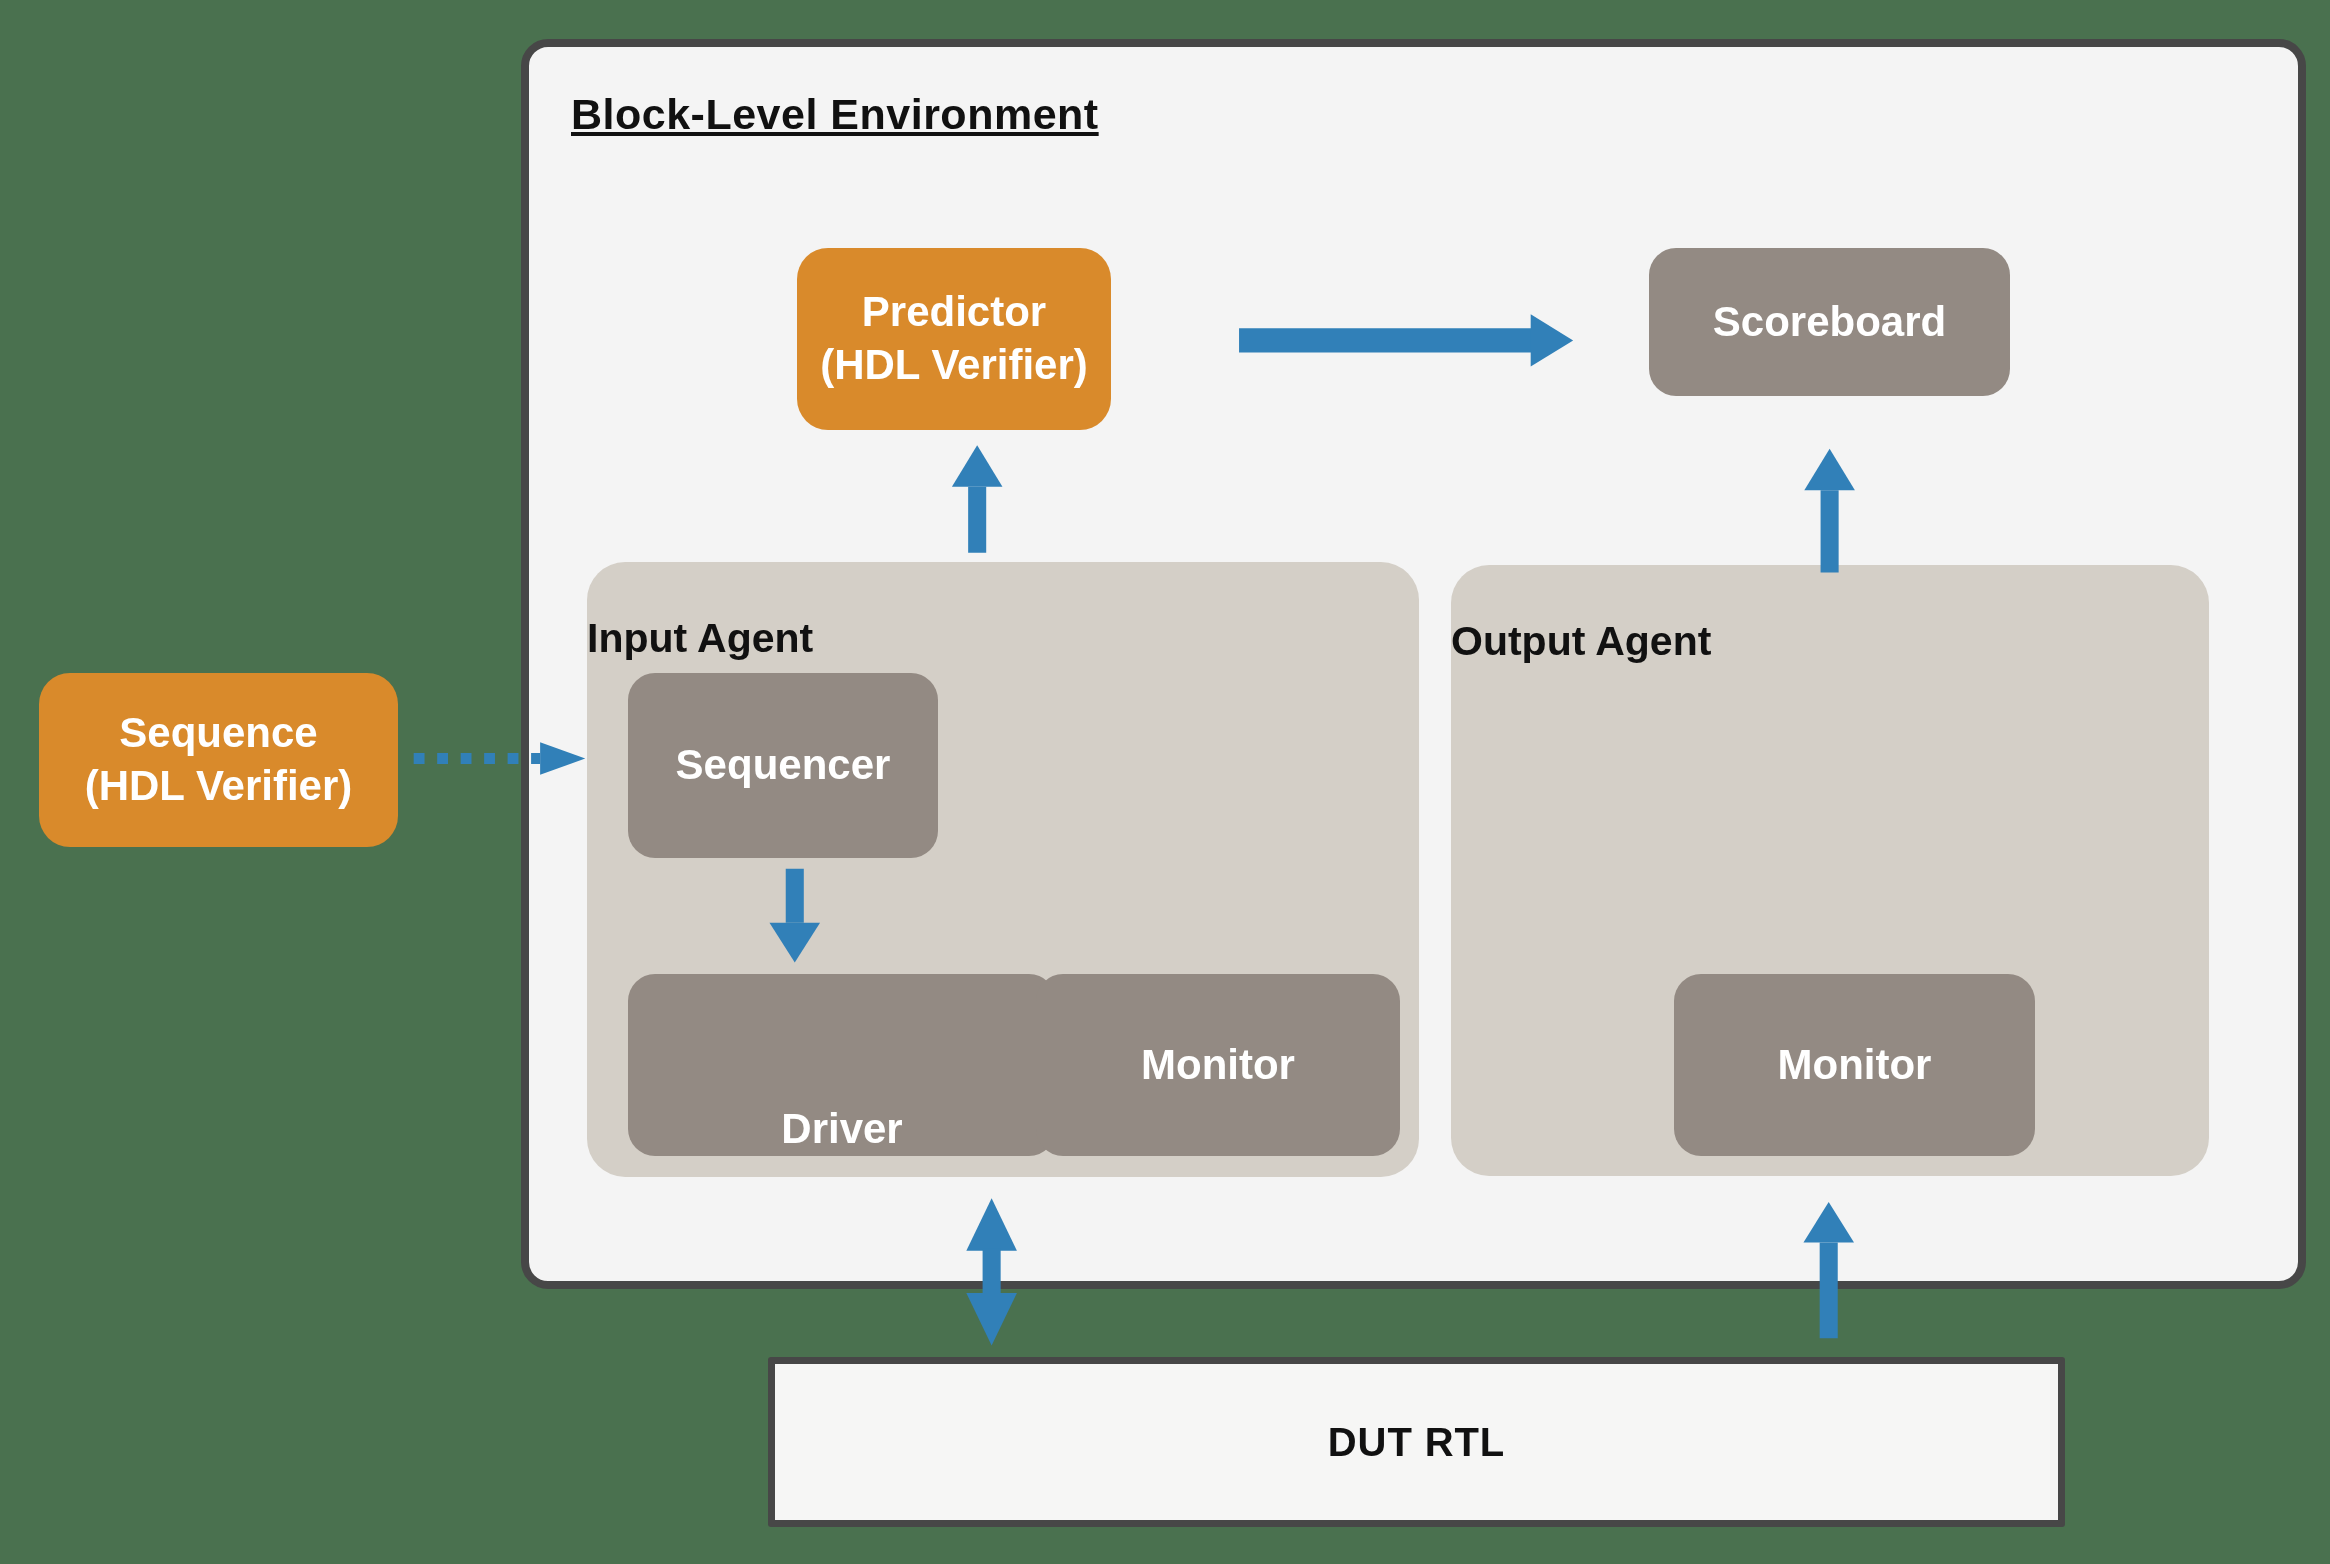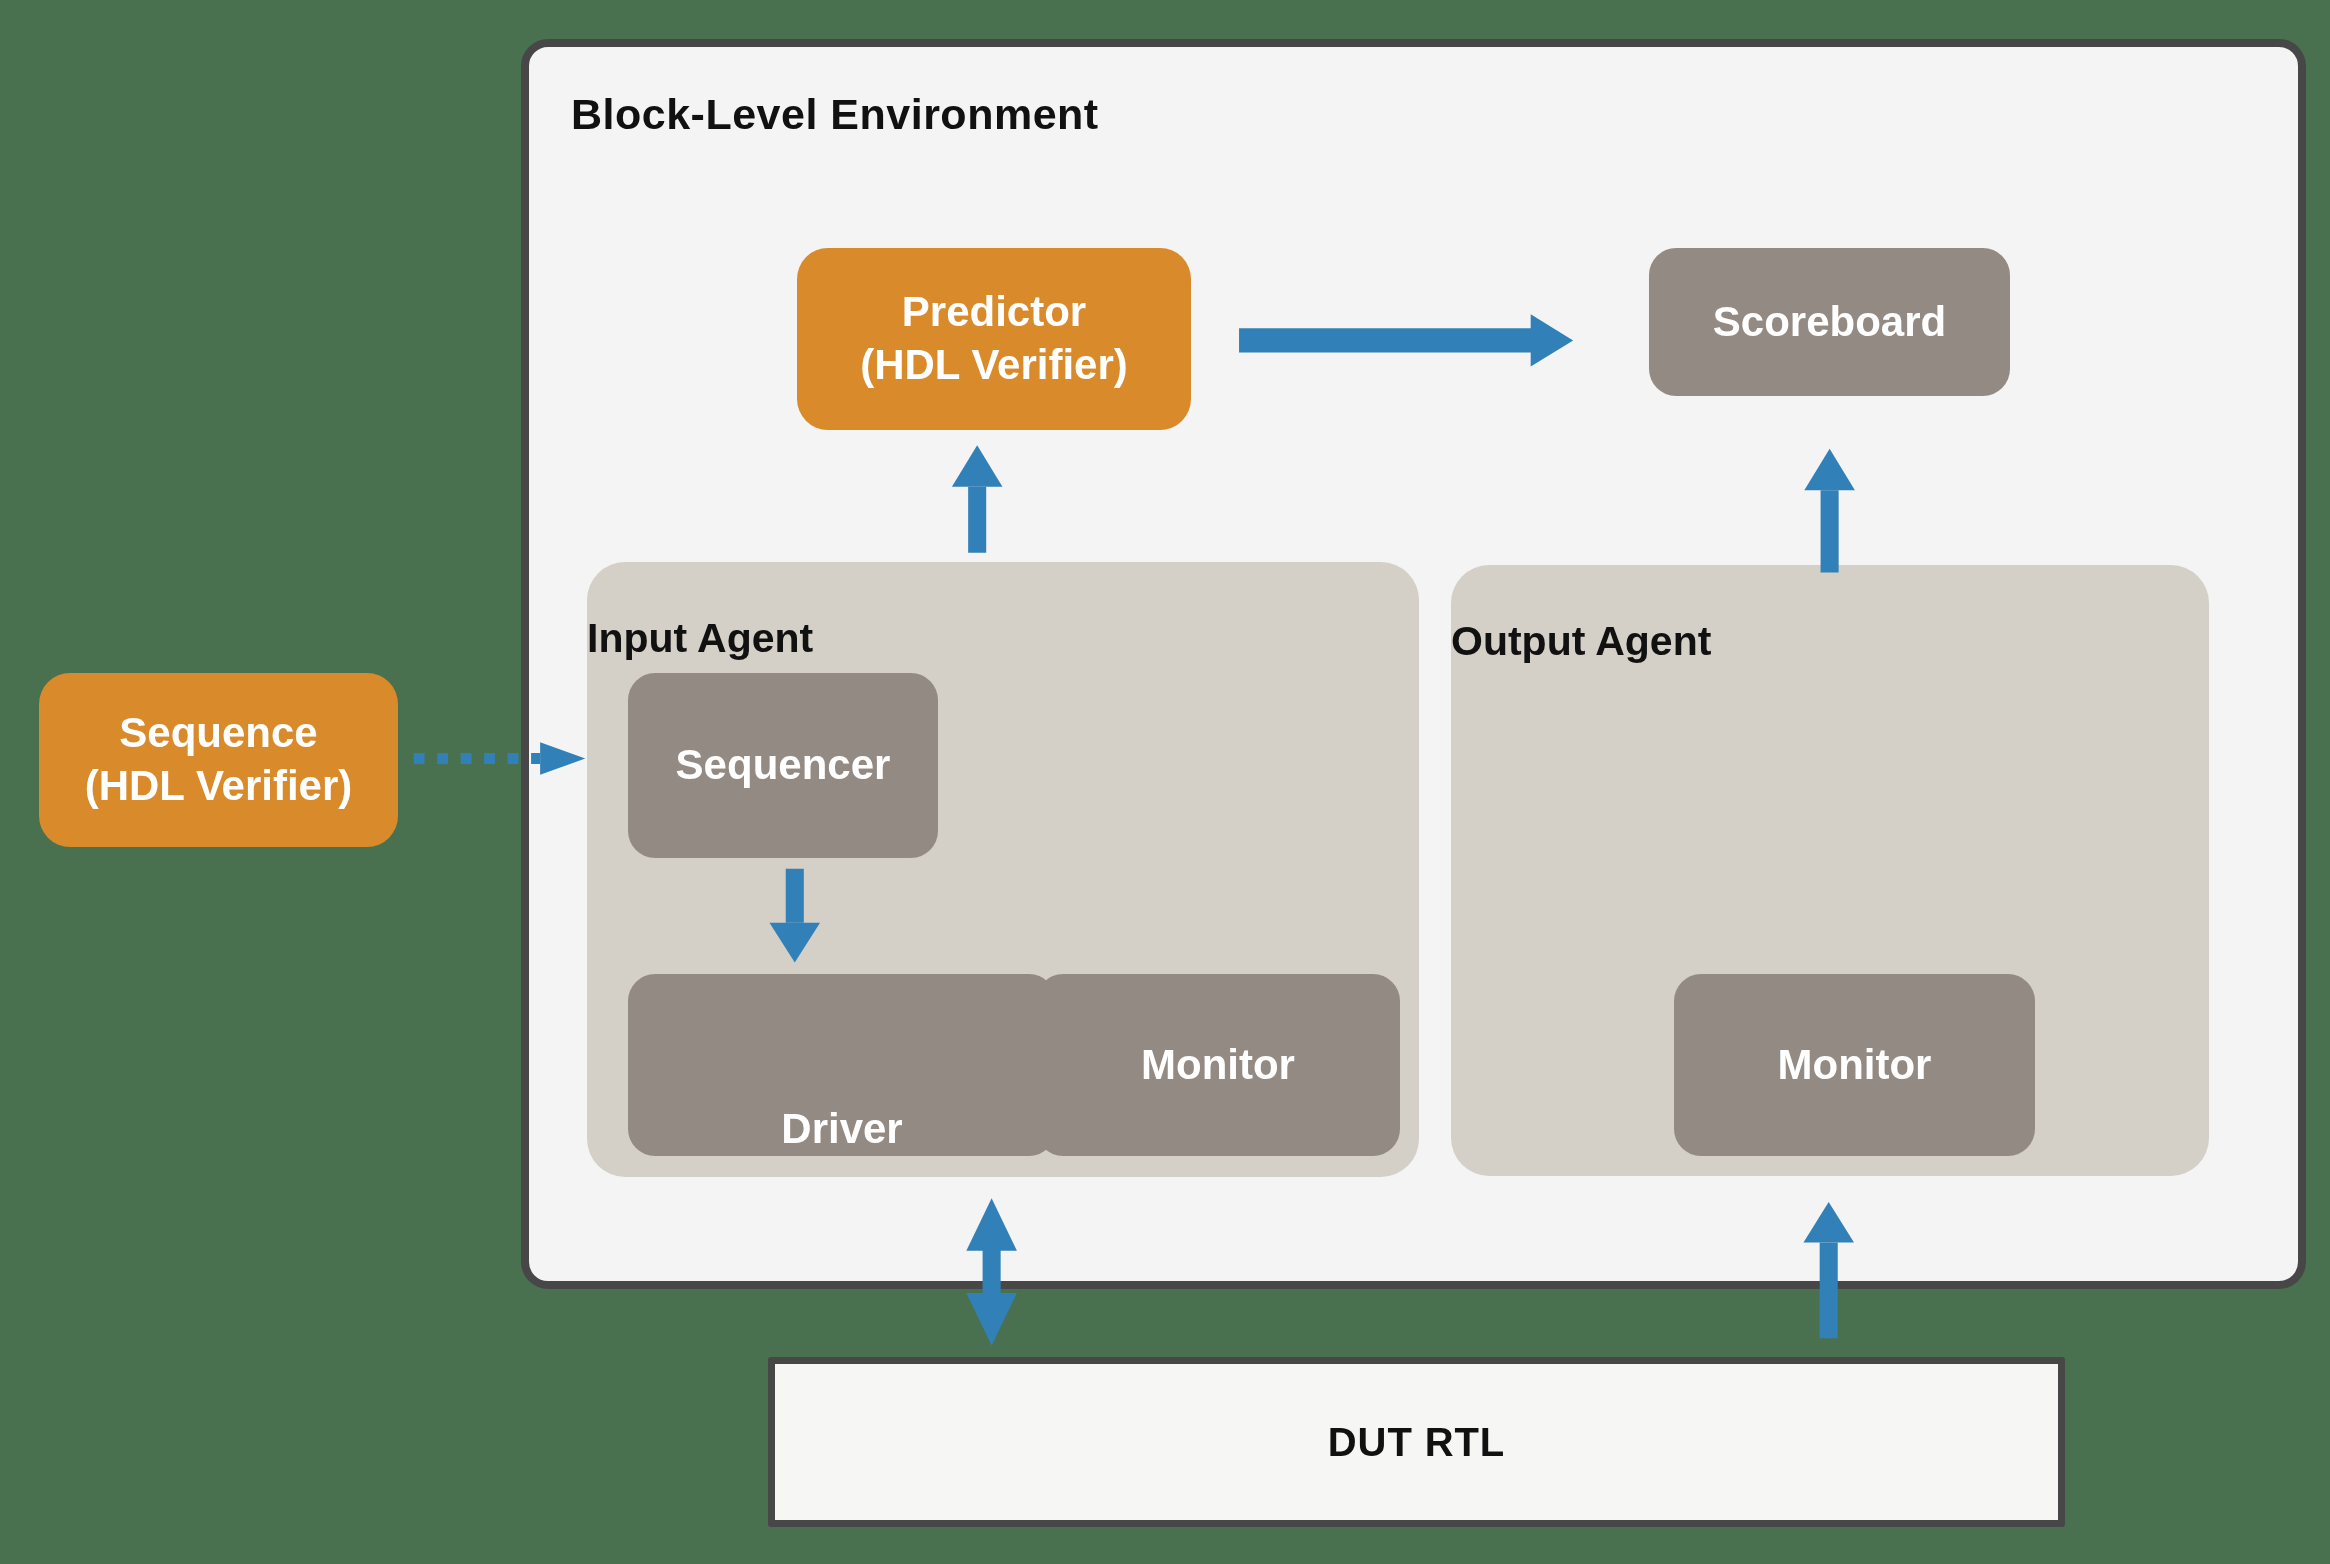--- a/index.html
+++ b/index.html
@@ -27,20 +27,21 @@
   .env{
     position:absolute;left:521px;top:39px;width:1785px;height:1250px;
     background:var(--environment-fill);
     border:8.1px solid var(--environment-border);
     border-radius:27px;
   }
   .env-title{
     position:absolute;left:571px;top:90px;
     font-size:43px;font-weight:bold;color:var(--title-text);
     letter-spacing:0.5px;
+    text-decoration:underline;
   }
 
   .agent{
     position:absolute;background:var(--agent-fill);border-radius:38px;
   }
   .input-agent{left:587px;top:562px;width:832px;height:615px;}
   .output-agent{left:1451px;top:565px;width:758px;height:611px;}
   .agent-title{
     padding-top:25px;text-align:left;
     font-size:41px;font-weight:bold;color:var(--title-text);margin-top:28px;
@@ -49,21 +50,21 @@
   .block{
     position:absolute;border-radius:27px;
     display:flex;flex-direction:column;align-items:center;justify-content:center;
     color:var(--block-text);font-weight:bold;font-size:42px;line-height:1.26;
     text-align:center;
   }
   .orange{background:var(--accent-orange);border-radius:31px;}
   .gray{background:var(--block-gray);}
 
   .sequence{left:39px;top:673px;width:359px;height:174px;}
-  .predictor{left:797px;top:248px;width:394px;height:182px;}
+  .predictor{left:797px;top:248px;width:314px;height:182px;}
   .scoreboard{left:1649px;top:248px;width:361px;height:148px;}
   .sequencer{left:628px;top:673px;width:310px;height:185px;}
   .driver{left:628px;top:974px;width:428px;height:182px;justify-content:flex-end;}
   .monitor-in{left:1036px;top:974px;width:364px;height:182px;}
   .monitor-out{left:1674px;top:974px;width:361px;height:182px;}
 
   .dut{
     position:absolute;left:768px;top:1357px;width:1297px;height:170px;
     background:var(--dut-fill);
     border:7.2px solid var(--environment-border);

